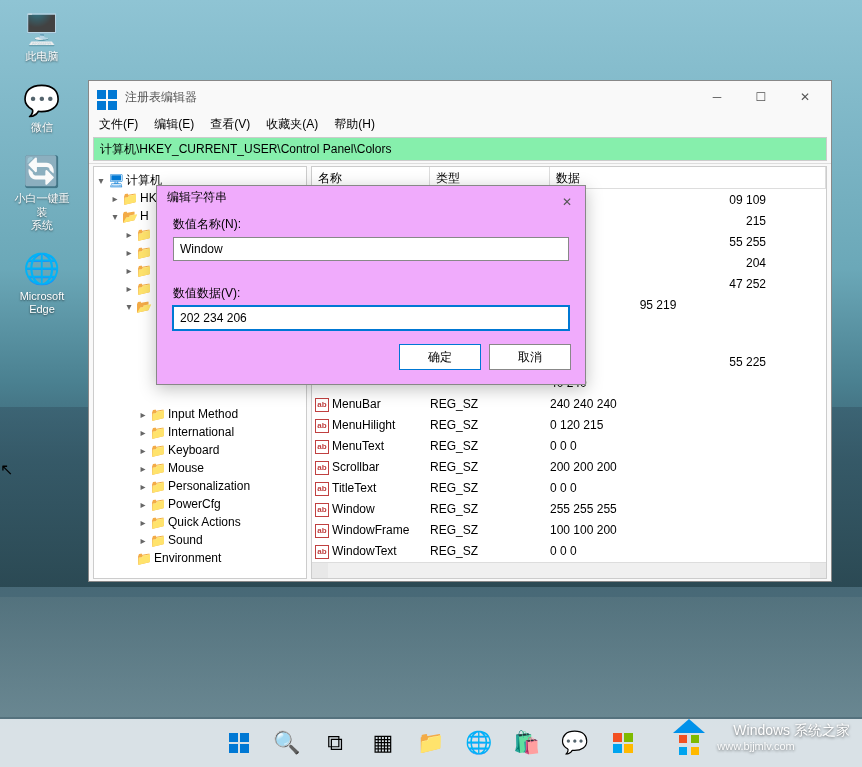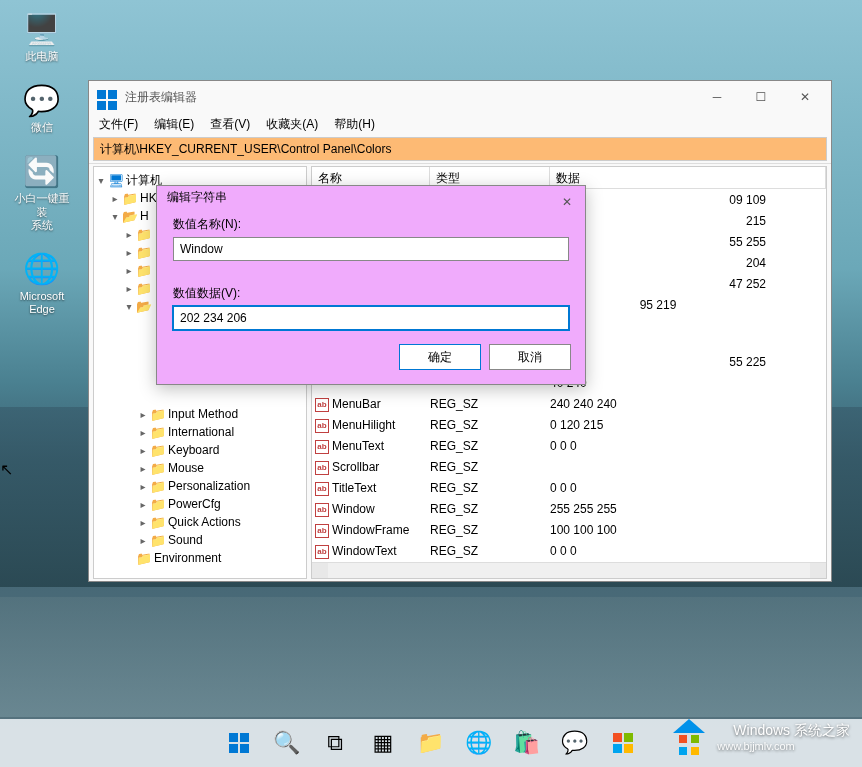--- a/index.html
+++ b/index.html
@@ -69,21 +69,21 @@
     .window-controls .wc-btn {
       width: 44px; height: 30px; display: flex; align-items: center; justify-content: center;
       cursor: pointer; color: #555;
     }
     .menubar {
       height: 22px; display: flex; align-items: center; padding: 0 6px;
       gap: 8px; font-size: 12px;
     }
     .menubar .menu-item { padding: 2px 4px; cursor: pointer; }
     .address-bar {
-      height: 24px; background: #fdba74; border: 1px solid #ccc;
+      height: 24px; background: #86efac; border: 1px solid #ccc;
       margin: 2px 4px; padding: 3px 6px; font-size: 12px;
     }
     .main-content {
       flex: 1; display: flex; border-top: 1px solid #ddd;
       overflow: hidden;
     }
     .tree-panel {
       width: 214px; background: #fff; border: 1px solid #ccc;
       margin: 2px 2px 2px 4px; overflow: auto;
     }
@@ -460,38 +460,39 @@
           <div class="value-row">
             <span class="vicon"><span class="sz-icon">ab</span></span>
     <span class="vname">MenuText</span>
     <span class="vtype">REG_SZ</span>
     <span class="vdata">0 0 0</span>
           </div>
           <div class="value-row">
             <span class="vicon"><span class="sz-icon">ab</span></span>
     <span class="vname">Scrollbar</span>
     <span class="vtype">REG_SZ</span>
+    <span class="vdata">200 200 200</span>
           </div>
           <div class="value-row">
             <span class="vicon"><span class="sz-icon">ab</span></span>
     <span class="vname">TitleText</span>
     <span class="vtype">REG_SZ</span>
     <span class="vdata">0 0 0</span>
           </div>
           <div class="value-row">
             <span class="vicon"><span class="sz-icon">ab</span></span>
     <span class="vname">Window</span>
     <span class="vtype">REG_SZ</span>
     <span class="vdata">255 255 255</span>
           </div>
           <div class="value-row">
             <span class="vicon"><span class="sz-icon">ab</span></span>
     <span class="vname">WindowFrame</span>
     <span class="vtype">REG_SZ</span>
-    <span class="vdata">100 100 100</span>
+    <span class="vdata">100 100 200</span>
           </div>
           <div class="value-row">
             <span class="vicon"><span class="sz-icon">ab</span></span>
     <span class="vname">WindowText</span>
     <span class="vtype">REG_SZ</span>
     <span class="vdata">0 0 0</span>
           </div>
         </div>
       <div class="scrollbar-bottom"></div>
     </div>

